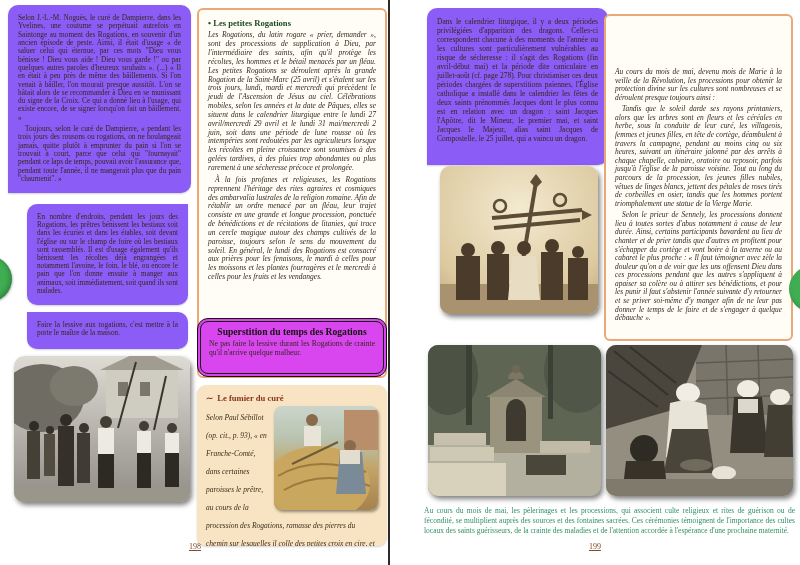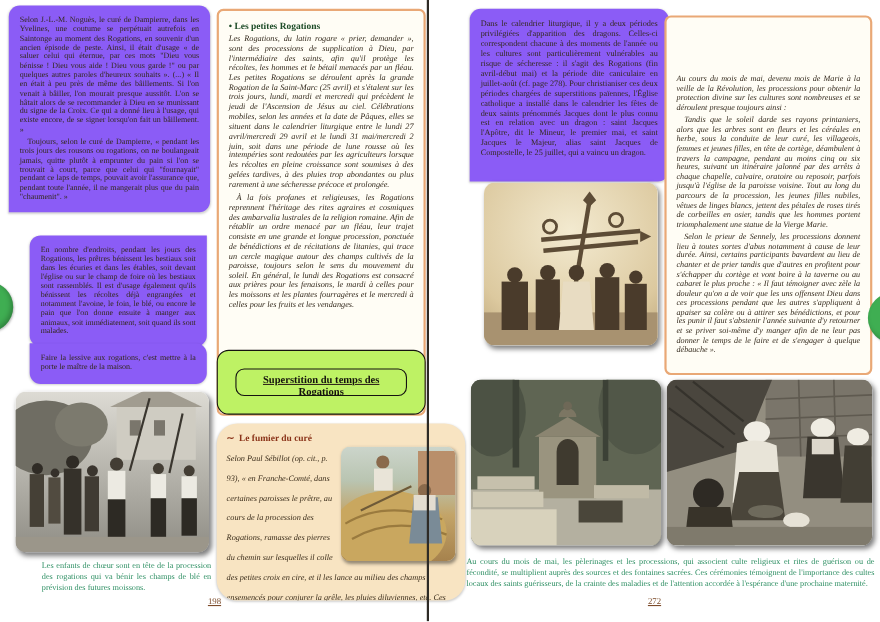--- a/index.html
+++ b/index.html
@@ -13,22 +13,22 @@
   .ybox{position:absolute;background:#8b5cf6;border-radius:10px;padding:9px 10px;
         text-align:justify;overflow:hidden;box-shadow:0 1px 2px rgba(0,0,0,.18);
         box-sizing:border-box;}
   .ybox p{margin:0;font-size:7.3px;line-height:1.14;}
   .ybox p + p{margin-top:3px;text-indent:7px;}
   .obox{position:absolute;background:#fffdf5;border:2px solid #e9a876;border-radius:6px;
         padding:8px 9px;text-align:justify;overflow:hidden;box-sizing:border-box;}
   .obox h3{margin:0 0 3px;font-size:8.6px;line-height:1.2;color:#1c4b26;text-align:left;}
   .obox p{margin:0;font-size:7.5px;line-height:1.18;font-style:italic;}
   .obox p + p{margin-top:3px;text-indent:7px;}
-  .dbox{position:absolute;background:#bef264;border:1.6px solid #151310;border-radius:11px;
-        padding:16px;box-sizing:border-box;text-decoration:underline;}
+  .dbox{position:absolute;background:#d946ef;border:1.6px solid #151310;border-radius:11px;
+        padding:2px;box-sizing:border-box;}
   .dbox .inner{border:1.6px solid #151310;border-radius:8px;height:100%;
         box-sizing:border-box;padding:3px 8px;overflow:hidden;}
   .dbox h3{margin:1px 0 2px;font-size:9.6px;text-align:center;color:#14110d;}
   .dbox p{margin:0;font-size:7.6px;line-height:1.2;text-align:justify;}
   .fbox{position:absolute;background:#f8e4c2;border-radius:9px;padding:8px 9px;
         box-sizing:border-box;overflow:hidden;box-shadow:0 1px 2px rgba(0,0,0,.18);}
   .fbox .ftitle{font-size:8.6px;font-weight:bold;color:#8a3319;margin:0 0 3px;}
   .fbox .ficon{color:#8a3319;font-weight:bold;margin-right:4px;}
   .fbox .fbody{font-size:7.5px;line-height:1.26;font-style:italic;text-align:justify;color:#3a2c1a;}
   .fimg{float:right;width:104px;height:104px;margin:0 0 4px 6px;border-radius:8px;
@@ -44,21 +44,21 @@
 
 <div id="spread">
 
   <div class="tab" style="left:-34px;top:256px;"></div>
 
   <div class="ybox" style="left:8px;top:5px;width:183px;height:188px;border-bottom-left-radius:0;">
     <p>Selon J.-L.-M. Noguès, le curé de Dampierre, dans les Yvelines, une coutume se perpétuait autrefois en Saintonge au moment des Rogations, en souvenir d'un ancien épisode de peste. Ainsi, il était d'usage « de saluer celui qui éternue, par ces mots "Dieu vous bénisse ! Dieu vous aide ! Dieu vous garde !" ou par quelques autres paroles d'heureux souhaits ». (...) « Il en était à peu près de même des bâillements. Si l'on venait à bâiller, l'on mourait presque aussitôt. L'on se hâtait alors de se recommander à Dieu en se munissant du signe de la Croix. Ce qui a donné lieu à l'usage, qui existe encore, de se signer lorsqu'on fait un bâillement. »</p>
     <p>Toujours, selon le curé de Dampierre, « pendant les trois jours des rousons ou rogations, on ne boulangeait jamais, quitte plutôt à emprunter du pain si l'on se trouvait à court, parce que celui qui "fournayait" pendant ce laps de temps, pouvait avoir l'assurance que, pendant toute l'année, il ne mangerait plus que du pain "chaumenit". »</p>
   </div>
 
-  <div class="ybox" style="left:27px;top:214px;width:161px;height:101px;border-top-right-radius:0;">
+  <div class="ybox" style="left:27px;top:204px;width:161px;height:101px;border-top-right-radius:0;">
     <p style="font-size:7.2px;">En nombre d'endroits, pendant les jours des Rogations, les prêtres bénissent les bestiaux soit dans les écuries et dans les étables, soit devant l'église ou sur le champ de foire où les bestiaux sont rassemblés. Il est d'usage également qu'ils bénissent les récoltes déjà engrangées et notamment l'avoine, le foin, le blé, ou encore le pain que l'on donne ensuite à manger aux animaux, soit immédiatement, soit quand ils sont malades.</p>
   </div>
 
   <div class="ybox" style="left:27px;top:312px;width:161px;height:37px;border-top-left-radius:0;">
     <p>Faire la lessive aux rogations, c'est mettre à la porte le maître de la maison.</p>
   </div>
 
   <div class="photo" style="left:14px;top:356px;width:176px;height:146px;">
     <svg width="176" height="146" viewBox="0 0 176 146">
       <defs>
@@ -93,38 +93,37 @@
         <rect x="63" y="77" width="13" height="50" fill="#403b33"></rect>
         <circle cx="20" cy="70" r="5" fill="#2f2b25"></circle>
         <rect x="13" y="75" width="13" height="48" fill="#454036"></rect>
         <circle cx="36" cy="74" r="4" fill="#35302a"></circle>
         <rect x="30" y="78" width="11" height="42" fill="#514b40"></rect>
       </g>
       <rect x="0" y="132" width="176" height="14" fill="#9b968a"></rect>
     </svg>
   </div>
 
-  <div class="caption" style="left:38px;top:509px;width:154px;">Les enfants de chœur sont en tête de la procession des rogations qui va bénir les champs de blé en prévision des futures moissons.</div>
 
   <div class="pagenum" style="left:180px;top:542px;">198</div>
 
   <div class="obox" style="left:197px;top:8px;width:190px;height:370px;">
     <h3>• Les petites Rogations</h3>
     <p>Les Rogations, du latin rogare « prier, demander », sont des processions de supplication à Dieu, par l'intermédiaire des saints, afin qu'il protège les récoltes, les hommes et le bétail menacés par un fléau. Les petites Rogations se déroulent après la grande Rogation de la Saint-Marc (25 avril) et s'étalent sur les trois jours, lundi, mardi et mercredi qui précèdent le jeudi de l'Ascension de Jésus au ciel. Célébrations mobiles, selon les années et la date de Pâques, elles se situent dans le calendrier liturgique entre le lundi 27 avril/mercredi 29 avril et le lundi 31 mai/mercredi 2 juin, soit dans une période de lune rousse où les intempéries sont redoutées par les agriculteurs lorsque les récoltes en pleine croissance sont soumises à des gelées tardives, à des pluies trop abondantes ou plus rarement à une sécheresse précoce et prolongée.</p>
     <p>À la fois profanes et religieuses, les Rogations reprennent l'héritage des rites agraires et cosmiques des ambarvalia lustrales de la religion romaine. Afin de rétablir un ordre menacé par un fléau, leur trajet consiste en une grande et longue procession, ponctuée de bénédictions et de récitations de litanies, qui trace un cercle magique autour des champs cultivés de la paroisse, toujours selon le sens du mouvement du soleil. En général, le lundi des Rogations est consacré aux prières pour les fenaisons, le mardi à celles pour les moissons et les plantes fourragères et le mercredi à celles pour les fruits et les vendanges.</p>
   </div>
 
   <div class="dbox" style="left:197px;top:318px;width:190px;height:59px;">
     <div class="inner">
       <h3>Superstition du temps des Rogations</h3>
       <p>Ne pas faire la lessive durant les Rogations de crainte qu'il n'arrive quelque malheur.</p>
     </div>
   </div>
 
-  <div class="fbox" style="left:197px;top:385px;width:226px;height:161px;border-radius:19px;">
+  <div class="fbox" style="left:197px;top:385px;width:190px;height:161px;">
     <div class="ftitle"><span class="ficon">∼</span><span>Le fumier du curé</span></div>
     <div>
       <div class="fimg">
         <svg width="104" height="104" viewBox="0 0 104 104">
           <defs>
             <linearGradient id="g5" x1="0" y1="0" x2="0" y2="1">
               <stop offset="0" stop-color="#ccd5cb"></stop>
                 <stop offset=".3" stop-color="#b9c4b1"></stop>
                 <stop offset=".6" stop-color="#c3a468"></stop>
                 <stop offset="1" stop-color="#a6824d"></stop>
@@ -249,15 +248,15 @@
       <ellipse cx="118" cy="128" rx="12" ry="7" fill="#e6e2d6"></ellipse>
       <ellipse cx="90" cy="120" rx="16" ry="6" fill="#6e6a5c"></ellipse>
       <rect x="0" y="134" width="187" height="17" fill="#7f7a6c"></rect>
     </svg>
   </div>
 
   <div class="tab" style="left:789px;top:266px;"></div>
 
   <div class="caption" style="left:424px;top:506px;width:371px;">Au cours du mois de mai, les pèlerinages et les processions, qui associent culte religieux et rites de guérison ou de fécondité, se multiplient auprès des sources et des fontaines sacrées. Ces cérémonies témoignent de l'importance des cultes locaux des saints guérisseurs, de la crainte des maladies et de l'attention accordée à l'espérance d'une prochaine maternité.</div>
 
-  <div class="pagenum" style="left:580px;top:542px;">272</div>
+  <div class="pagenum" style="left:580px;top:542px;">199</div>
 
 </div>
 
 </body></html>

